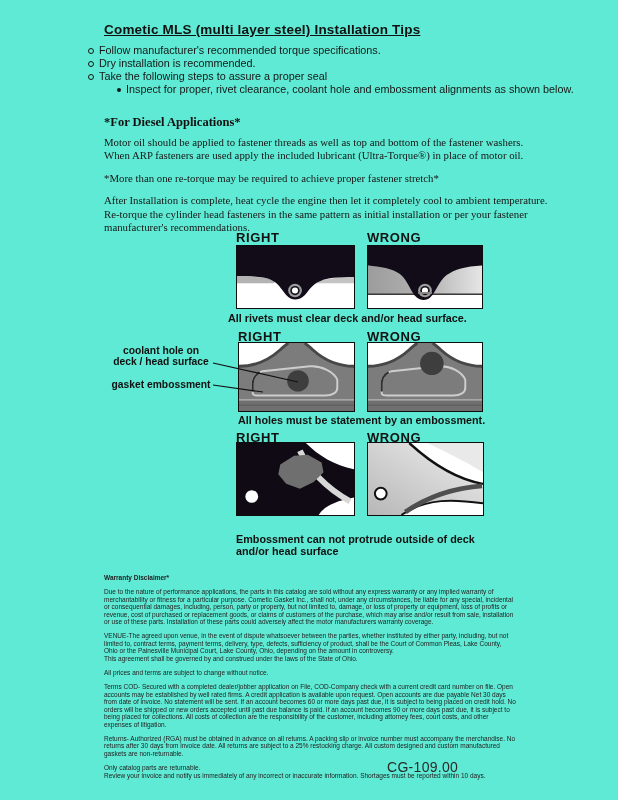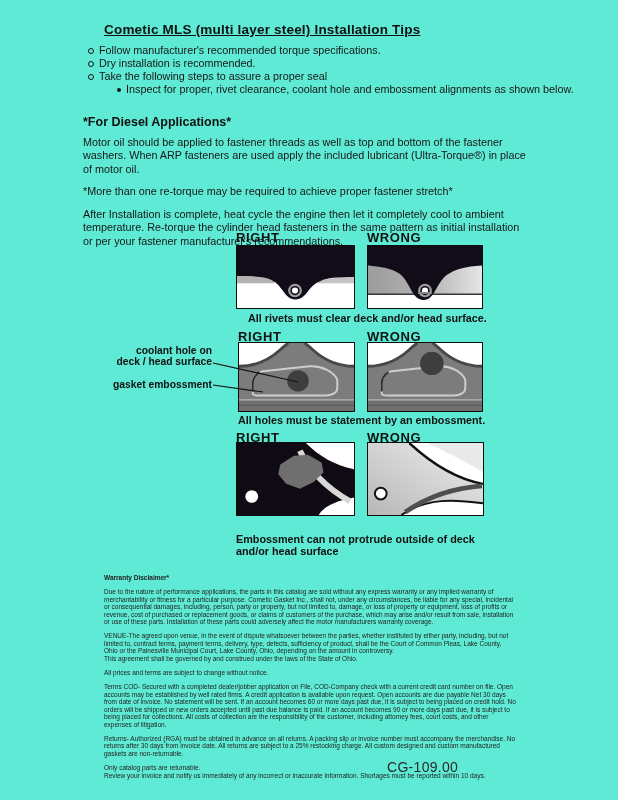--- a/index.html
+++ b/index.html
@@ -8,30 +8,30 @@
 
   .doc-title{position:absolute;left:104px;top:22px;font-size:13.5px;font-weight:bold;
     text-decoration:underline;letter-spacing:.2px;color:#111;}
 
   .bullets{position:absolute;left:88px;top:44px;width:460px;font-size:10.8px;line-height:13px;color:#161616;}
   .b-line{white-space:nowrap;display:flex;align-items:center;}
   .b-line.sub{margin-left:29px;}
   .dot-open{width:4px;height:4px;border:1px solid #161616;border-radius:50%;margin-right:5px;flex:0 0 auto;}
   .dot-filled{width:4px;height:4px;background:#161616;border-radius:50%;margin-right:5px;flex:0 0 auto;}
 
-  .diesel{position:absolute;left:83px;top:116px;width:444px;font-size:10.8px;line-height:13.5px;color:#161616;}
+  .diesel{position:absolute;left:104px;top:116px;width:444px;font-size:10.8px;line-height:13.5px;color:#161616;font-family:Liberation Serif, serif;}
   .diesel h2{font-size:12.5px;font-weight:bold;margin:0 0 6px 0;color:#111;}
   .diesel p{margin:0 0 9px 0;}
 
   .dg-head{position:absolute;font-size:13px;font-weight:bold;letter-spacing:.6px;color:#111;}
   .panel{position:absolute;border:1.5px solid #0d0d0d;box-sizing:border-box;background:#fff;}
   .panel svg{display:block;width:100%;height:100%;}
   .dg-caption{position:absolute;font-size:10.8px;font-weight:bold;color:#111;line-height:12px;white-space:nowrap;}
 
-  .callouts{position:absolute;left:110px;top:345px;width:102px;text-align:right;
+  .callouts{position:absolute;left:110px;top:345px;width:102px;text-align:center;
     font-size:10.3px;font-weight:bold;line-height:11px;color:#111;}
   .callouts .lbl2{margin-top:12px;}
   .leader-svg{position:absolute;left:110px;top:340px;width:260px;height:70px;pointer-events:none;}
 
   .warranty{position:absolute;left:104px;top:574px;width:412px;font-size:6.5px;line-height:7.4px;color:#222;}
   .warranty .wh{font-weight:bold;margin:0 0 7px 0;}
   .warranty p{margin:0 0 7px 0;}
   .warranty p.tight{margin-bottom:0;}
 
   .page-code{position:absolute;left:387px;top:759px;font-size:14px;color:#2a2a2a;letter-spacing:.3px;}
@@ -97,21 +97,21 @@
       <rect x="0" y="20" width="116" height="30" fill="url(#g1w)"></rect>
       <rect x="0" y="49" width="116" height="1.6" fill="#3a3a3a"></rect>
       <rect x="0" y="50.6" width="116" height="13.4" fill="#ffffff"></rect>
       <path d="M0,0 H116 V20 C99,21 88,24 80,30 C72,36.5 69.5,47 63.5,53 C59.5,57 52.5,57 47.5,51 C42.5,45 40.5,36 32.5,29 C25.5,23 12,21 0,20 Z" fill="#120b18"></path>
       <circle cx="58" cy="46" r="7" fill="#9d9d9d"></circle>
       <circle cx="58" cy="46" r="4.8" fill="#16101c"></circle>
       <circle cx="58" cy="46" r="3.1" fill="#ffffff"></circle>
       <path d="M51,48.5 H65" stroke="#8a8a8a" stroke-width="2"></path>
     </svg>
   </div>
-  <div class="dg-caption" style="left:248px;top:312px;">All rivets must clear deck and/or head surface.</div>
+  <div class="dg-caption" style="left:228px;top:312px;">All rivets must clear deck and/or head surface.</div>
 
   <div class="dg-head" style="left:238px;top:329px;width:117px;">RIGHT</div>
   <div class="dg-head" style="left:367px;top:329px;width:116px;">WRONG</div>
 
   <div class="callouts">
     <div>
       <div>coolant hole on</div>
       <div>deck / head surface</div>
     </div>
     <div class="lbl2">gasket embossment</div>

